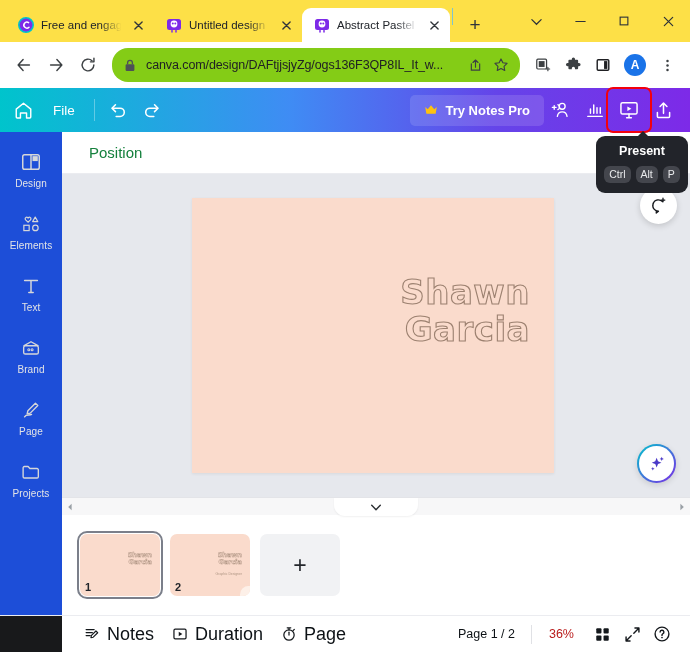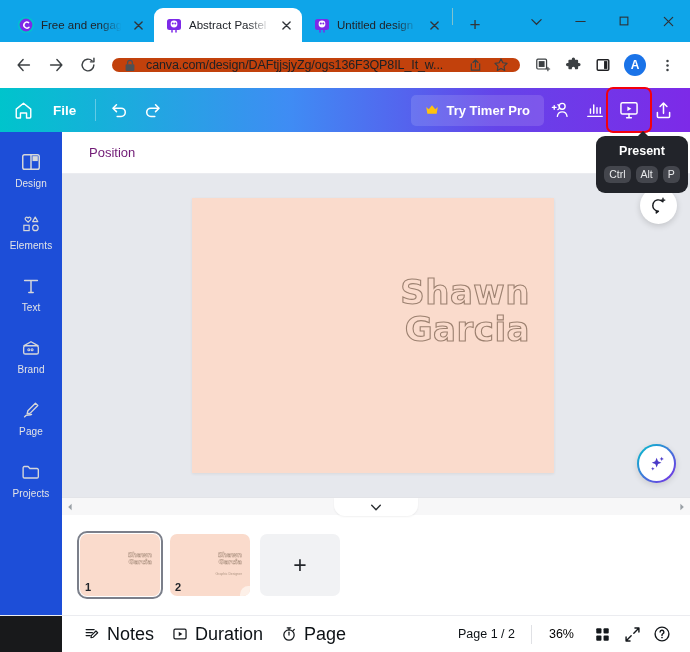--- a/index.html
+++ b/index.html
@@ -6,21 +6,21 @@
   html, body {
     width: 690px; height: 652px;
     font-family: "Liberation Sans", sans-serif;
     overflow: hidden;
     background: #ffffff;
   }
 
   
   .browser-tabstrip {
     height: 42px;
-    background: #0ea5e9;
+    background: #fde047;
     display: flex;
     align-items: flex-end;
     position: relative;
     padding-left: 6px;
   }
   .tab {
     height: 34px;
     width: 148px;
     display: flex;
     align-items: center;
@@ -86,22 +86,22 @@
   }
   .navbtn {
     width: 30px; height: 30px;
     display: flex; align-items: center; justify-content: center;
     color: #3c4043;
     border-radius: 50%;
     flex: 0 0 30px;
   }
   .omnibox {
     flex: 1 1 auto;
-    height: 14px;
-    background: #c2410c;
+    height: 34px;
+    background: #84cc16;
     border-radius: 16px;
     display: flex;
     align-items: center;
     padding: 0 6px 0 12px;
     margin: 0 7px;
     min-width: 0;
   }
   .lock-ico { flex: 0 0 14px; margin-right: 8px; display:flex; }
   .url-text {
     flex: 1 1 auto;
@@ -145,21 +145,21 @@
     position: relative;
     flex: 0 0 44px;
   }
   .tb-ico {
     width: 34px; height: 34px;
     display: flex; align-items: center; justify-content: center;
     color: #fff;
     border-radius: 6px;
   }
   .tb-file {
-    color: #fff; font-size: 13.5px; font-weight: bold;
+    color: #fff; font-size: 13.5px; font-weight: normal;
     padding: 0 13px; height: 30px;
     display: flex; align-items: center;
     border-radius: 5px;
   }
   .tb-divider { width: 1px; height: 22px; background: rgba(255,255,255,.33); margin: 0 6px; }
   .tb-spacer { flex: 1 1 auto; }
   .pro-btn {
     display: flex; align-items: center; gap: 7px;
     background: rgba(255,255,255,.13);
     border-radius: 5px;
@@ -229,21 +229,21 @@
   .workspace { flex: 1 1 auto; display: flex; flex-direction: column; min-width: 0; background: #fff; }
 
   .position-bar {
     height: 42px;
     flex: 0 0 42px;
     background: #fff;
     display: flex; align-items: center;
     padding-left: 18px;
     border-bottom: 1px solid #ebecf0;
   }
-  .position-btn { font-size: 13px; color: #701a75; padding: 6px 9px; border-radius: 5px; }
+  .position-btn { font-size: 15px; color: #15803d; padding: 6px 9px; border-radius: 5px; }
 
   .canvas-area {
     flex: 1 1 auto;
     background: #e6e8ed;
     position: relative;
     display: flex;
     align-items: center;
     justify-content: center;
     min-height: 0;
   }
@@ -388,38 +388,56 @@
   .sb-inner { flex: 1 1 auto; display: flex; align-items: center; padding: 0 13px; }
   .sb-btn {
     display: flex; align-items: center; gap: 7px;
     font-size: 18px; color: #0d1216;
     padding: 5px 9px;
     border-radius: 5px;
   }
   .sb-spacer { flex: 1 1 auto; }
   .sb-page { font-size: 12.5px; color: #0d1216; padding: 0 12px; }
   .sb-vline { width: 1px; height: 19px; background: #e0e1e5; margin: 0 4px; }
-  .sb-zoom { font-size: 12.5px; color: #000000; padding: 0 13px; }
+  .sb-zoom { font-size: 12.5px; color: #b91c1c; padding: 0 13px; }
   .sb-ico { width: 30px; height: 30px; display: flex; align-items: center; justify-content: center; color: #14181c; border-radius: 5px; }
   svg { display: block; }
 </style>
 </head>
 <body>
 
 <div class="browser-tabstrip">
 
   <div class="tab">
     <span class="tab-favicon">
       <svg width="16" height="16" viewBox="0 0 16 16">
           <circle cx="8" cy="8" r="7.2" fill="#7d2ae8"></circle>
           <circle cx="8" cy="8" r="7.2" fill="none" stroke="#00c4cc" stroke-width="1.6"></circle>
           <path d="M10.6 5.6a3 3 0 1 0 .4 4.6" fill="none" stroke="#fff" stroke-width="1.5" stroke-linecap="round"></path>
         </svg>
     </span>
     <span class="tab-title">Free and engag</span>
+    <span class="tab-close">
+      <svg width="9" height="9" viewBox="0 0 10 10">
+          <path d="M1 1l8 8M9 1l-8 8" stroke="#31353a" stroke-width="1.5" stroke-linecap="round"></path>
+        </svg>
+    </span>
+  </div>
+
+  <div class="tab">
+    <span class="tab-favicon">
+      <svg width="16" height="16" viewBox="0 0 16 16">
+          <rect x="1" y="2" width="14" height="11" rx="2.5" fill="#7d2ae8"></rect>
+          <circle cx="8" cy="7" r="3.4" fill="#fff"></circle>
+          <circle cx="6.8" cy="6.6" r="1" fill="#7d2ae8"></circle>
+          <circle cx="9.3" cy="6.6" r="1" fill="#7d2ae8"></circle>
+          <path d="M6 13.4v1.6M10 13.4v1.6" stroke="#7d2ae8" stroke-width="1.5" stroke-linecap="round"></path>
+        </svg>
+    </span>
+    <span class="tab-title">Untitled design</span>
     <span class="tab-close">
       <svg width="9" height="9" viewBox="0 0 10 10">
           <path d="M1 1l8 8M9 1l-8 8" stroke="#31353a" stroke-width="1.5" stroke-linecap="round"></path>
         </svg>
     </span>
   </div>
 
   <div class="tab active">
     <span class="tab-favicon">
       <svg width="16" height="16" viewBox="0 0 16 16">
@@ -431,38 +449,20 @@
         </svg>
     </span>
     <span class="tab-title">Abstract Pastel</span>
     <span class="tab-close">
       <svg width="9" height="9" viewBox="0 0 10 10">
           <path d="M1 1l8 8M9 1l-8 8" stroke="#31353a" stroke-width="1.5" stroke-linecap="round"></path>
         </svg>
     </span>
   </div>
 
-  <div class="tab">
-    <span class="tab-favicon">
-      <svg width="16" height="16" viewBox="0 0 16 16">
-          <rect x="1" y="2" width="14" height="11" rx="2.5" fill="#7d2ae8"></rect>
-          <circle cx="8" cy="7" r="3.4" fill="#fff"></circle>
-          <circle cx="6.8" cy="6.6" r="1" fill="#7d2ae8"></circle>
-          <circle cx="9.3" cy="6.6" r="1" fill="#7d2ae8"></circle>
-          <path d="M6 13.4v1.6M10 13.4v1.6" stroke="#7d2ae8" stroke-width="1.5" stroke-linecap="round"></path>
-        </svg>
-    </span>
-    <span class="tab-title">Untitled design</span>
-    <span class="tab-close">
-      <svg width="9" height="9" viewBox="0 0 10 10">
-          <path d="M1 1l8 8M9 1l-8 8" stroke="#31353a" stroke-width="1.5" stroke-linecap="round"></path>
-        </svg>
-    </span>
-  </div>
-
   <div class="tab-sep"></div>
 
   <div class="newtab">+</div>
 
   <div class="winctrls">
     <div class="winbtn">
       <svg width="13" height="13" viewBox="0 0 14 14">
           <path d="M2 5l5 5 5-5" stroke="#2d3238" stroke-width="1.3" fill="none" stroke-linecap="round"></path>
         </svg>
     </div>
@@ -575,21 +575,21 @@
     </div>
 
     <div class="tb-spacer"></div>
 
     <div class="pro-btn">
       <span>
         <svg width="14" height="12" viewBox="0 0 16 13">
             <path d="M1.4 3.2l2.9 2.4L8 1.2l3.7 4.4 2.9-2.4-1.3 7.6H2.7z" fill="#ffc20e"></path>
           </svg>
       </span>
-      <span>Try Timer Pro</span>
+      <span>Try Notes Pro</span>
     </div>
 
     <div class="tb-ico">
       <svg width="22" height="22" viewBox="0 0 24 24">
           <circle cx="13.3" cy="8" r="3.2" stroke="#fff" stroke-width="1.5" fill="none"></circle>
           <path d="M8 19c.4-3 2.6-5 5.3-5s4.9 2 5.3 5" stroke="#fff" stroke-width="1.5" fill="none" stroke-linecap="round"></path>
           <path d="M2.6 9.2h4M4.6 7.2v4" stroke="#fff" stroke-width="1.5" stroke-linecap="round"></path>
           <path d="M8.6 6.2a3 3 0 0 1 0 5.4" stroke="#fff" stroke-width="1.4" fill="none" stroke-linecap="round"></path>
         </svg>
     </div>

